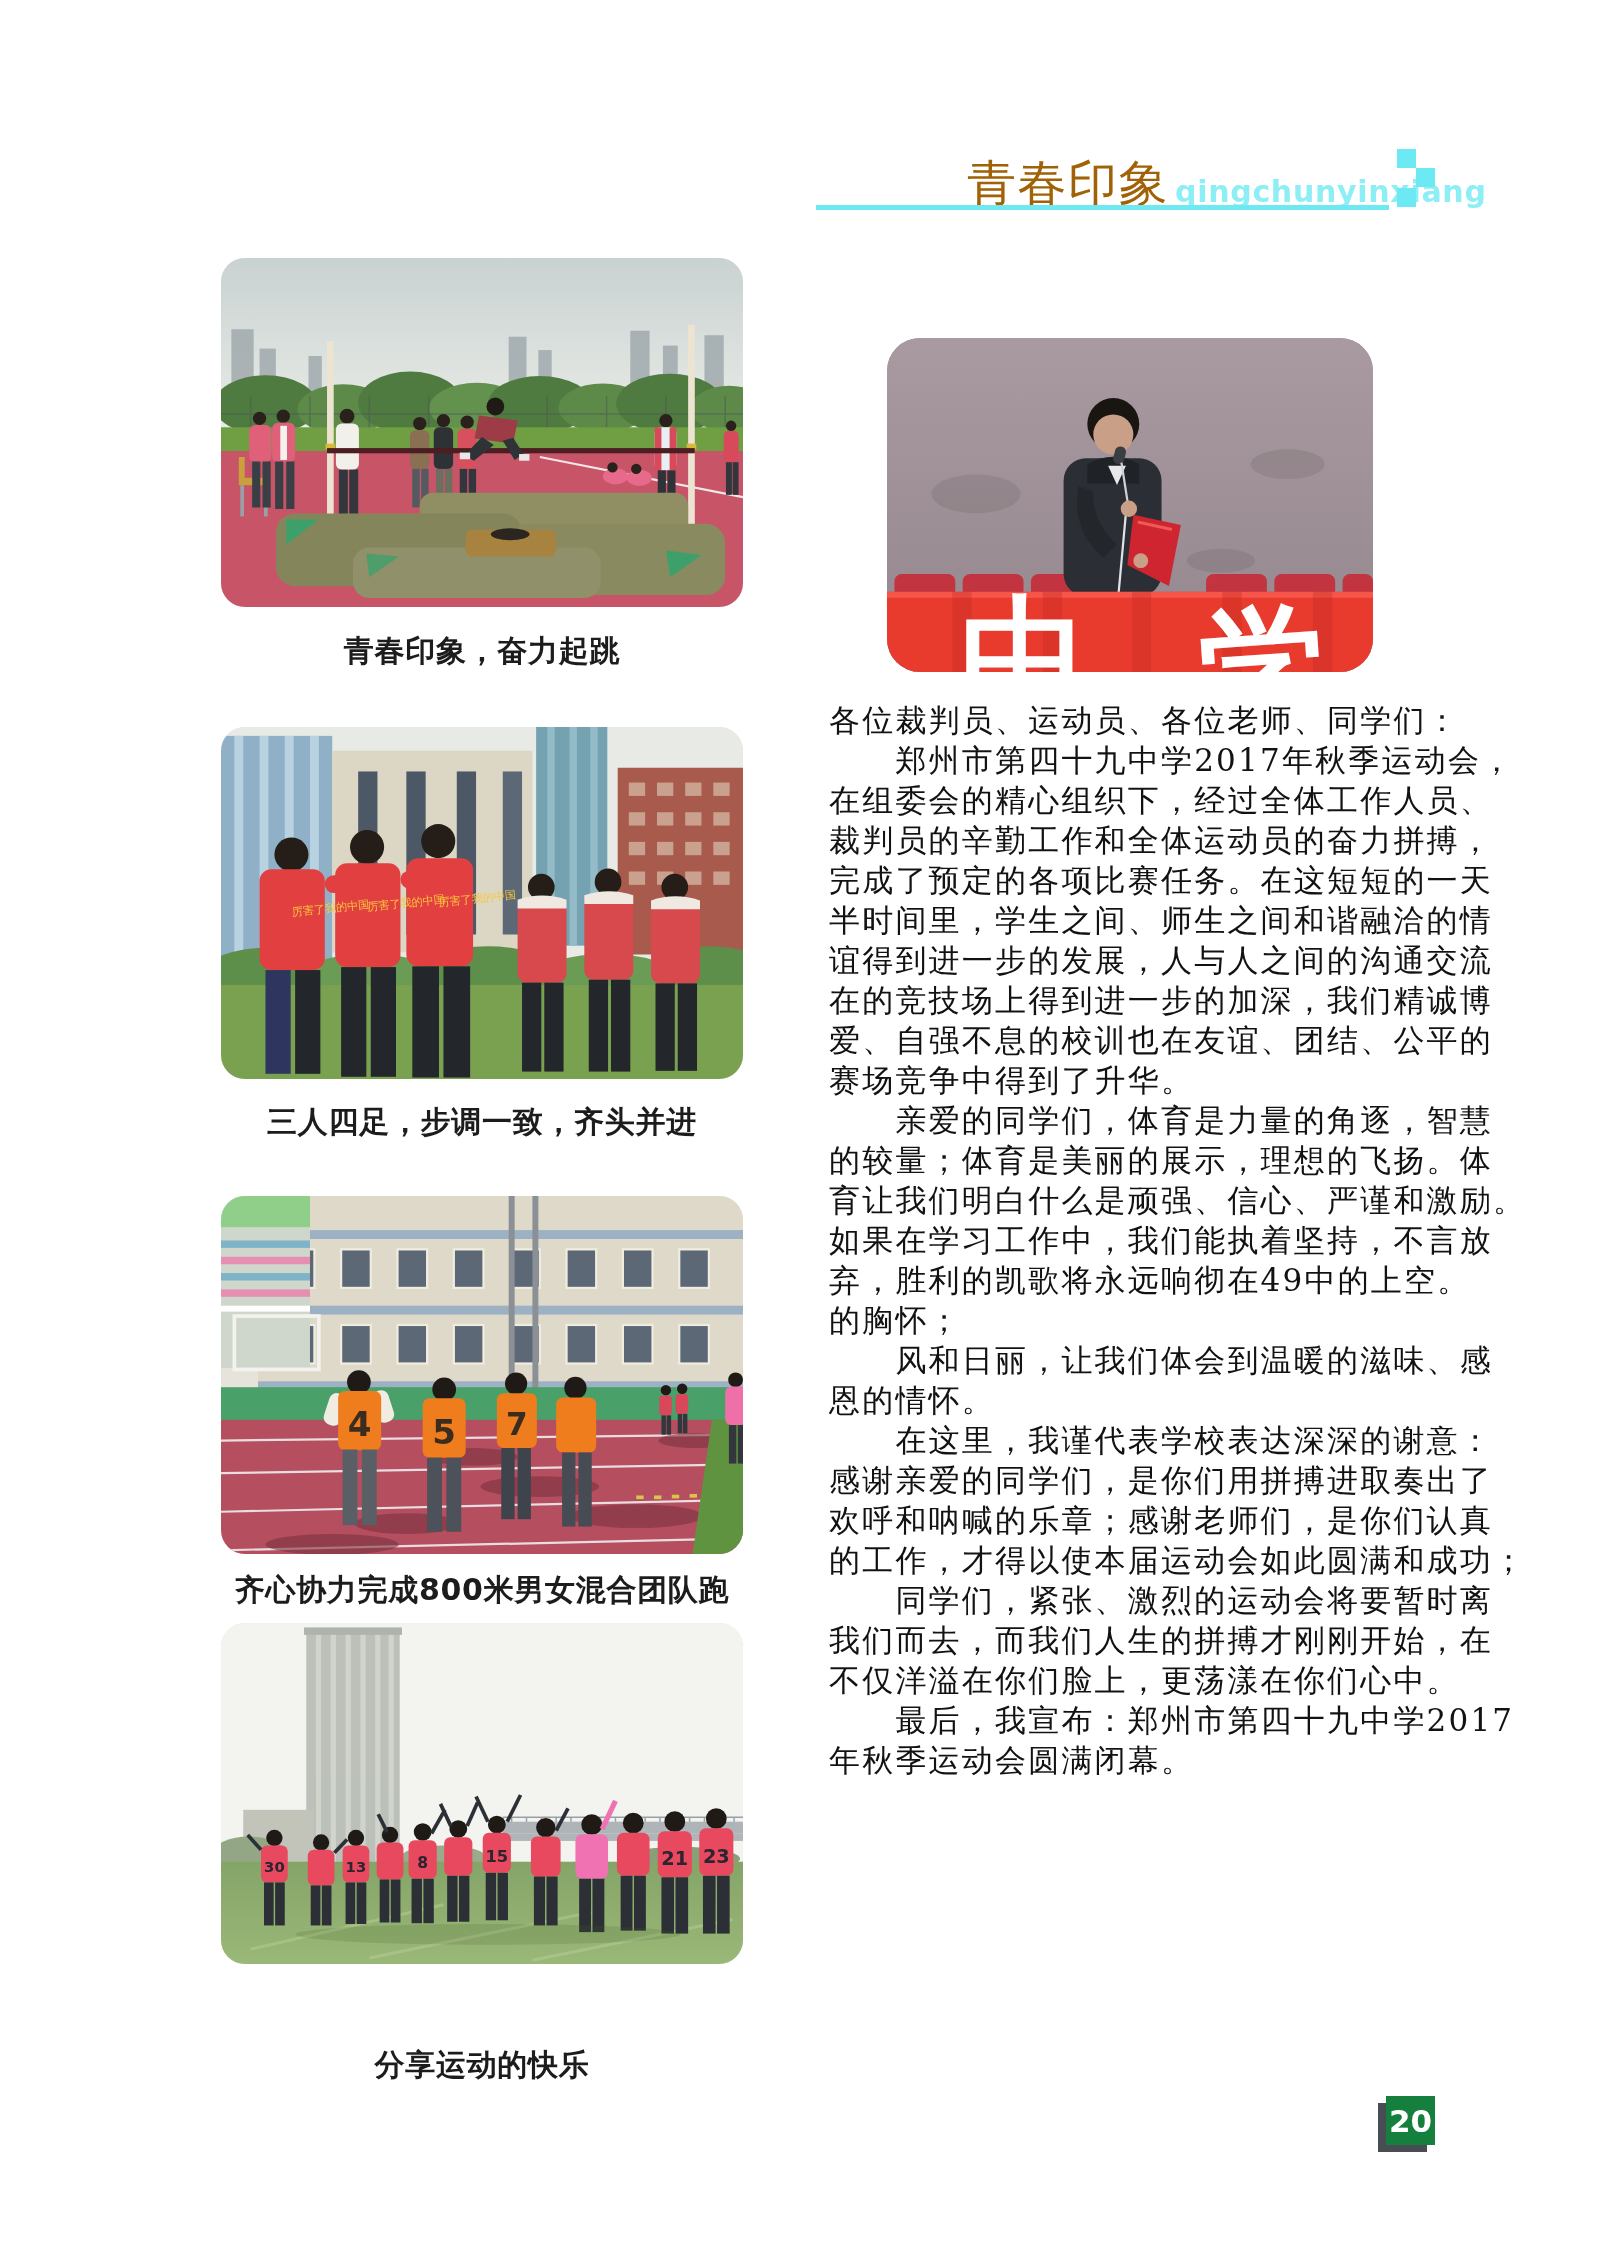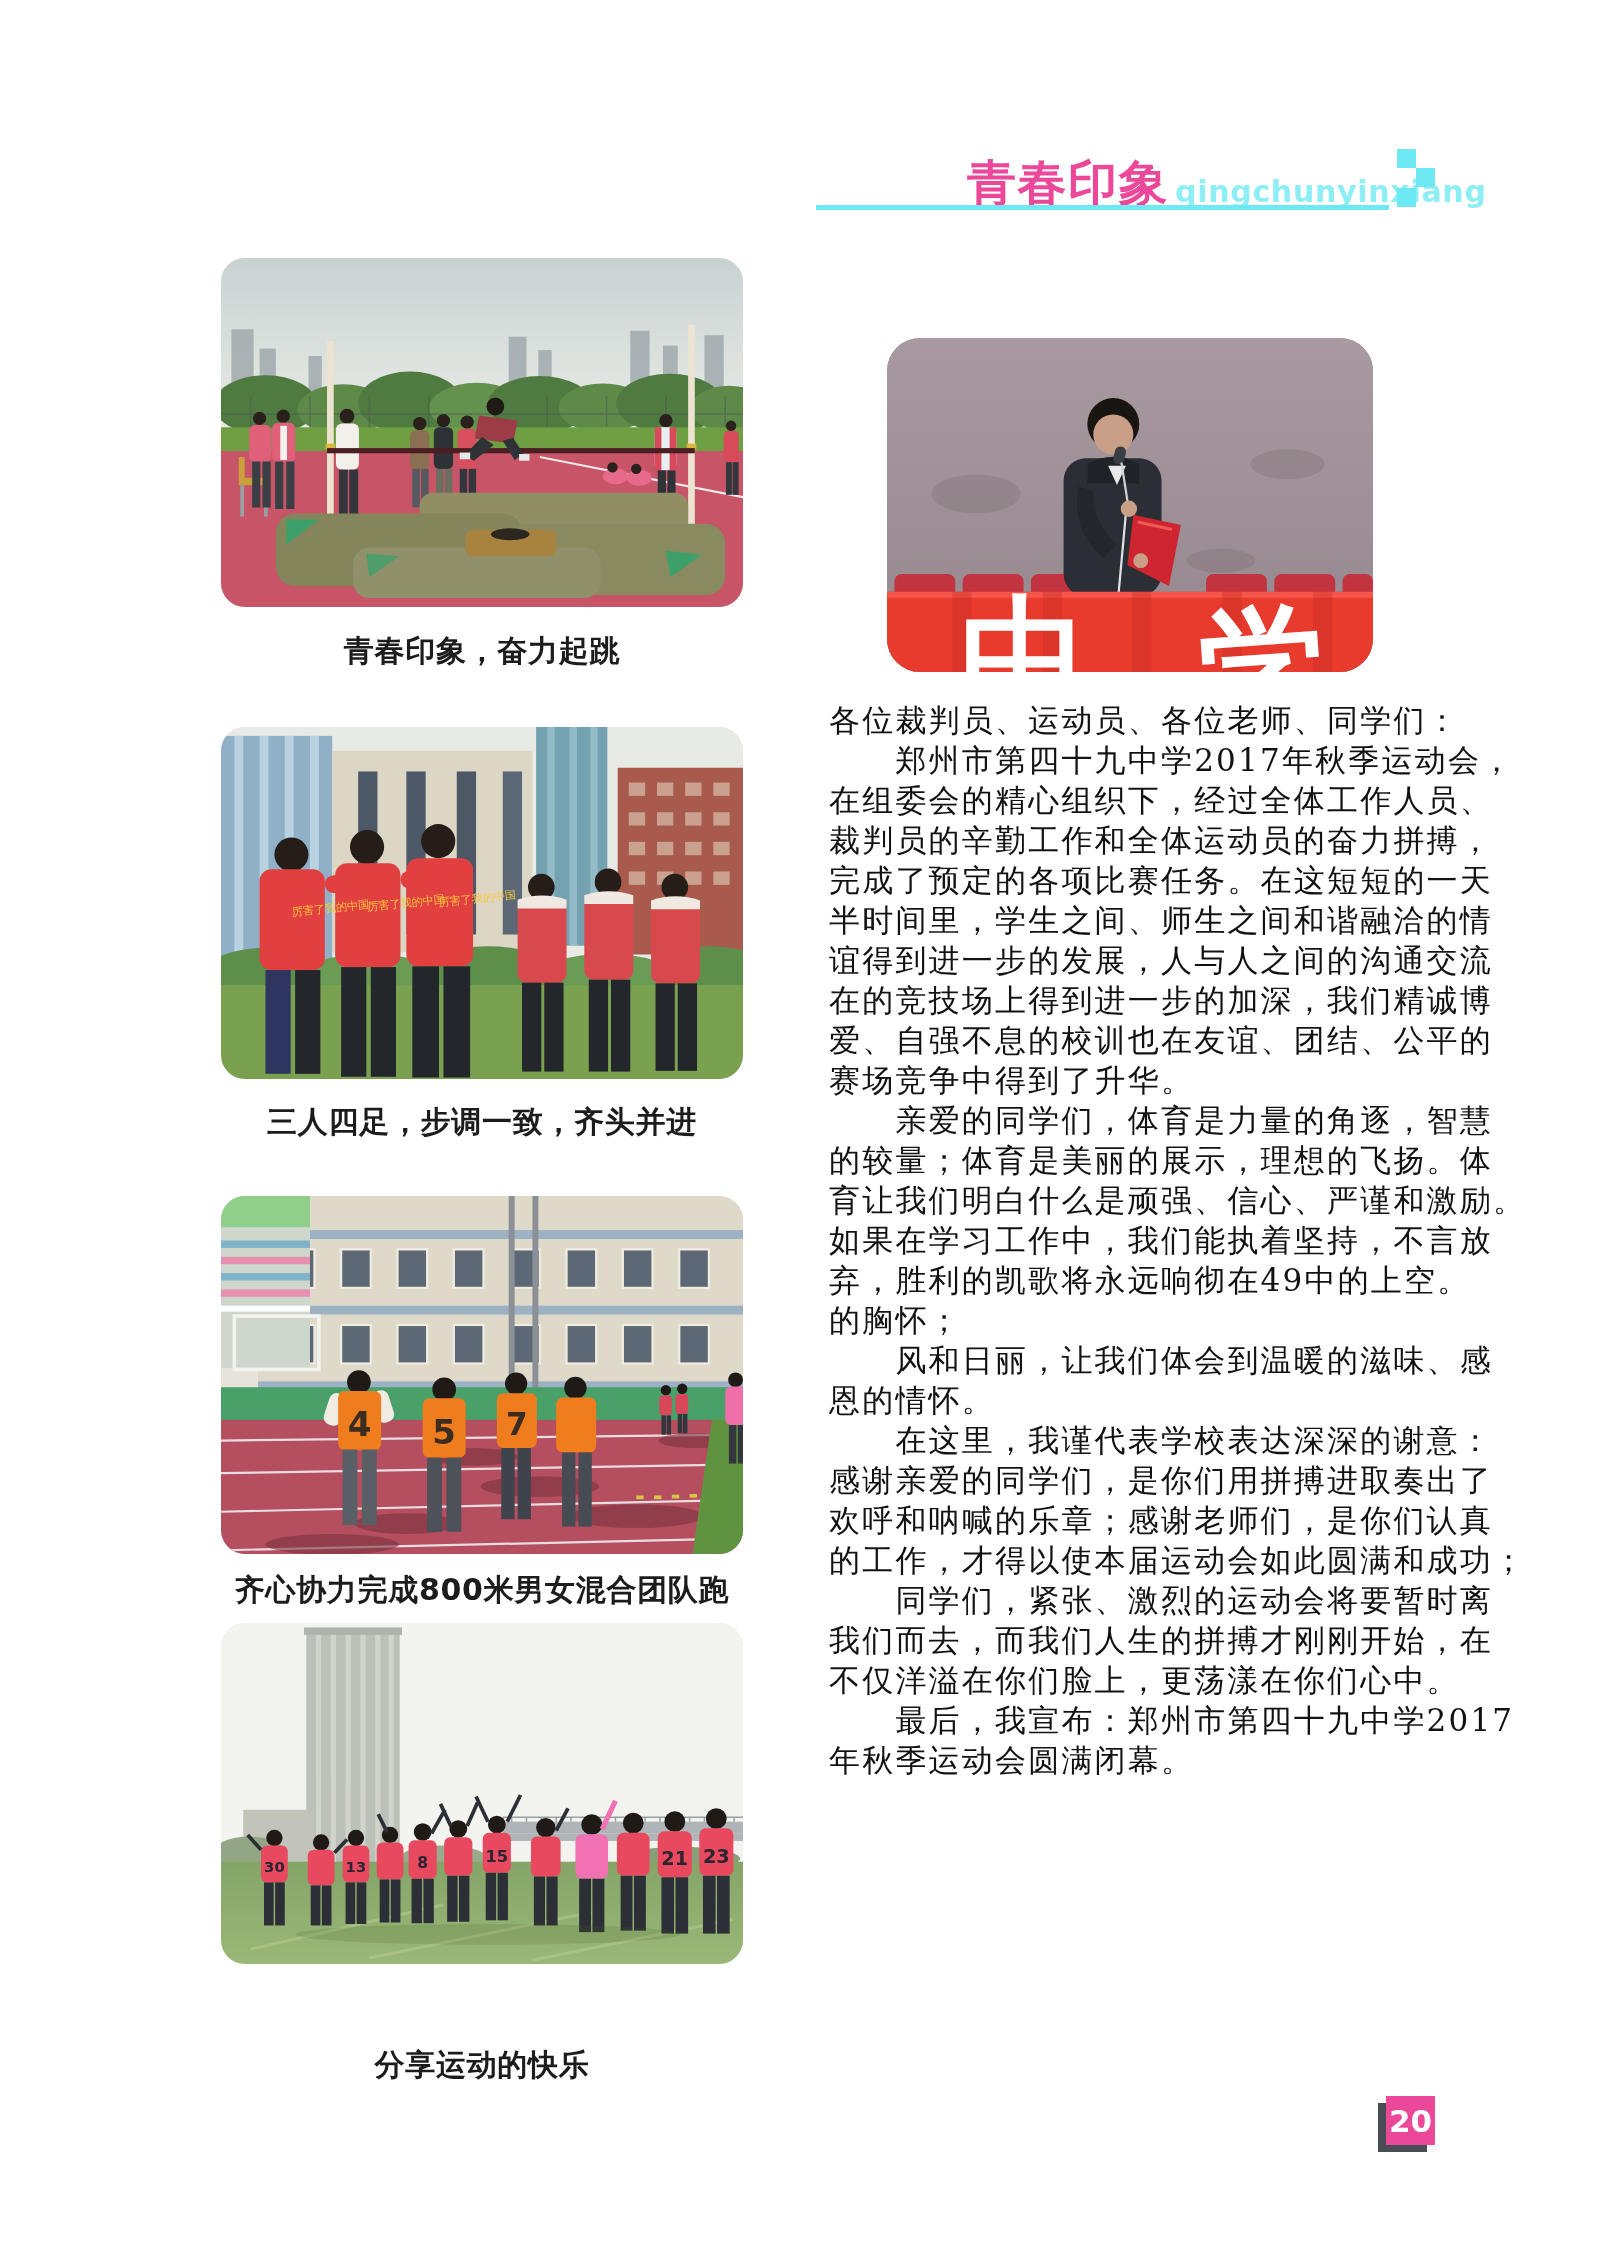--- a/index.html
+++ b/index.html
@@ -1,20 +1,20 @@
 <!DOCTYPE html>
 <html style="font-size:12px"><head>
 <meta charset="utf-8">
 <style>
   html,body{margin:0;padding:0;background:#ffffff;}
   .page{position:relative;width:1618px;height:2261px;background:#ffffff;overflow:hidden;
         font-family:"DejaVu Sans","Liberation Sans",sans-serif;}
   
-  .hdr-title{position:absolute;left:967px;top:151px;font-size:49px;font-weight:700;
-             color:#ec4899;letter-spacing:1.5px;white-space:nowrap;}
+  .hdr-title{position:absolute;left:967px;top:151px;font-size:49px;font-weight:400;
+             color:#a16207;letter-spacing:1.5px;white-space:nowrap;}
   .hdr-pinyin{position:absolute;left:1175px;top:174px;font-size:30px;font-weight:600;
               color:#8deef6;letter-spacing:0.7px;white-space:nowrap;}
   .hdr-underline{position:absolute;left:816px;top:205px;width:573px;height:4.5px;background:#6ce9f2;}
   .sq{position:absolute;width:19px;height:19px;background:#6ce9f2;}
   .sq1{left:1397px;top:149px;} .sq2{left:1416px;top:168px;} .sq3{left:1397px;top:188px;}
   
   .art-title{position:absolute;left:890px;top:256px;width:490px;text-align:center;
              font-family:"DejaVu Serif","Liberation Serif",serif;font-size:37px;font-weight:700;
              color:#e60012;letter-spacing:22px;white-space:nowrap;}
   
@@ -29,21 +29,21 @@
   .photo-speaker svg{display:block;width:100%;height:100%;}
   .caption{position:absolute;left:221px;width:522px;text-align:center;font-size:30px;
            font-weight:600;color:#1c1c1c;letter-spacing:0.7px;white-space:nowrap;}
   .cap1{top:631px;} .cap2{top:1102px;} .cap3{top:1570px;} .cap4{top:2045px;}
   
   .speech{position:absolute;left:829px;top:700px;width:749px;
           font-family:"DejaVu Serif","Liberation Serif",serif;color:#121212;}
   .speech-line{font-size:31px;line-height:40px;letter-spacing:2.2px;white-space:nowrap;}
   
   .pagenum-shadow{position:absolute;left:1378px;top:2103px;width:49px;height:49px;background:#474d52;}
-  .pagenum{position:absolute;left:1386px;top:2096px;width:49px;height:49px;background:#ec4899;
+  .pagenum{position:absolute;left:1386px;top:2096px;width:49px;height:49px;background:#15803d;
            color:#ffffff;font-size:31px;font-weight:600;display:flex;align-items:center;
            justify-content:center;}
 </style>
 </head>
 <body>
 
 <div class="page">
 
   <div class="hdr-title">青春印象</div>
   <div class="hdr-pinyin">qingchunyinxiang</div>

